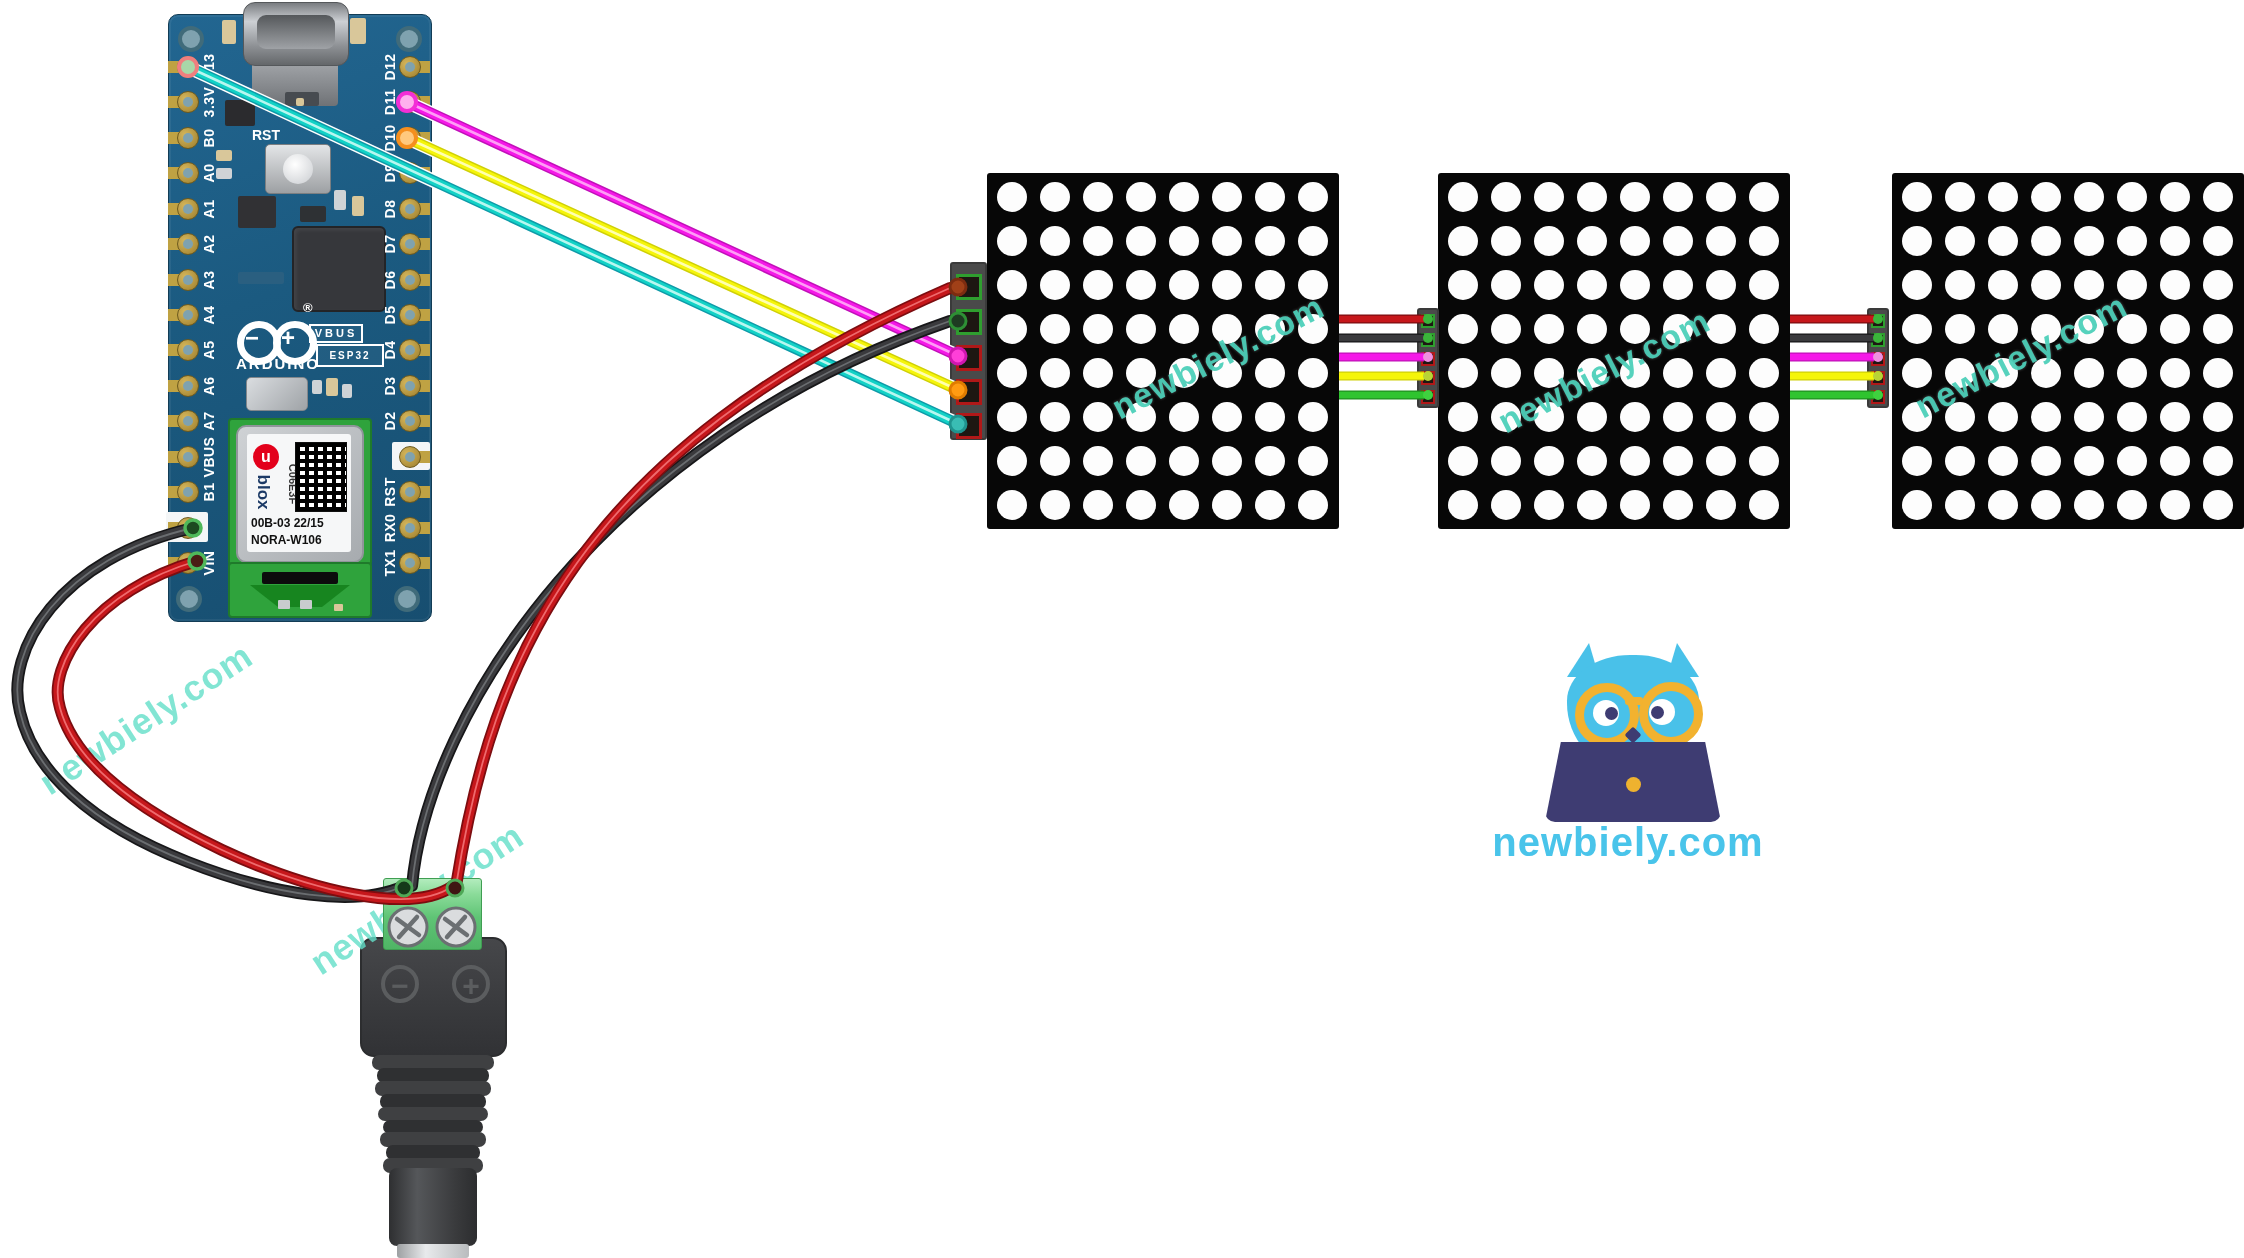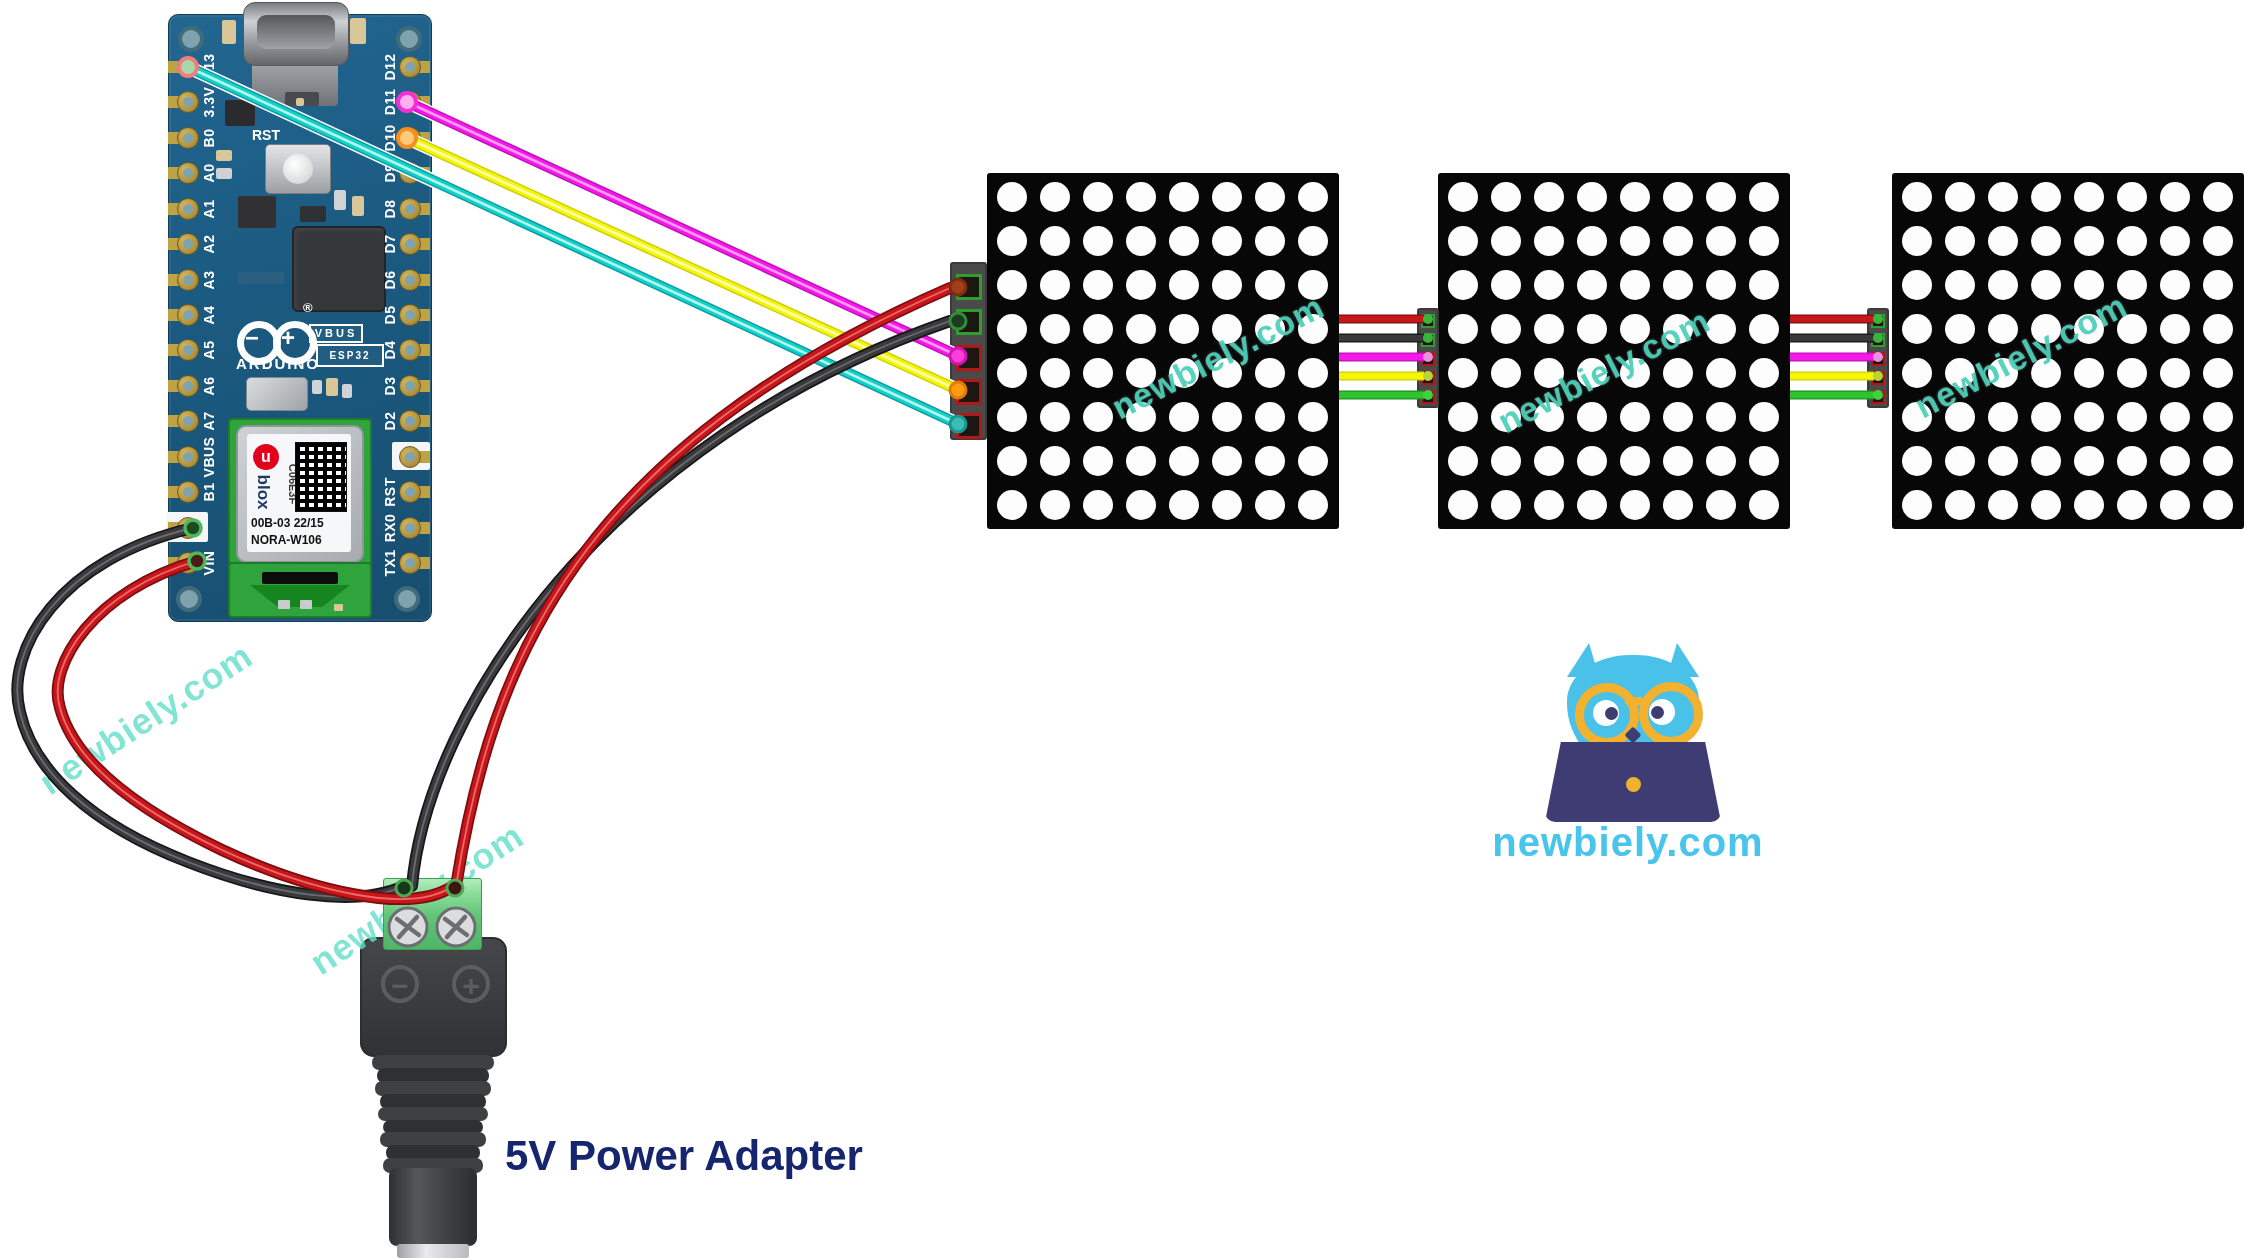--- a/index.html
+++ b/index.html
@@ -113,21 +113,20 @@
           clip-path:polygon(9% 0,91% 0,100% 100%,0 100%);}
   .laptop-dot{position:absolute;left:81px;top:132px;width:15px;height:15px;border-radius:50%;background:#eeb22f;}
 
   svg.overlay{position:absolute;left:0;top:0;z-index:5;pointer-events:none;}
 </style>
 </head>
 <body>
 
 <div id="stage">
 
-  <div class="abs power-label">5V Power Adapter</div>
   <div class="abs brand-text">newbiely.com</div>
 
   <div class="abs board">
     <span class="corner-hole" style="left:9px;top:11px"></span>
     <span class="corner-hole" style="left:227px;top:11px"></span>
     <span class="corner-hole" style="left:7px;top:571px"></span>
     <span class="corner-hole" style="left:225px;top:571px"></span>
   </div>
   <div class="abs white-patch" style="left:166px;top:512px;width:42px;height:30px"></div>
   <div class="abs white-patch" style="left:392px;top:442px;width:38px;height:28px"></div>

